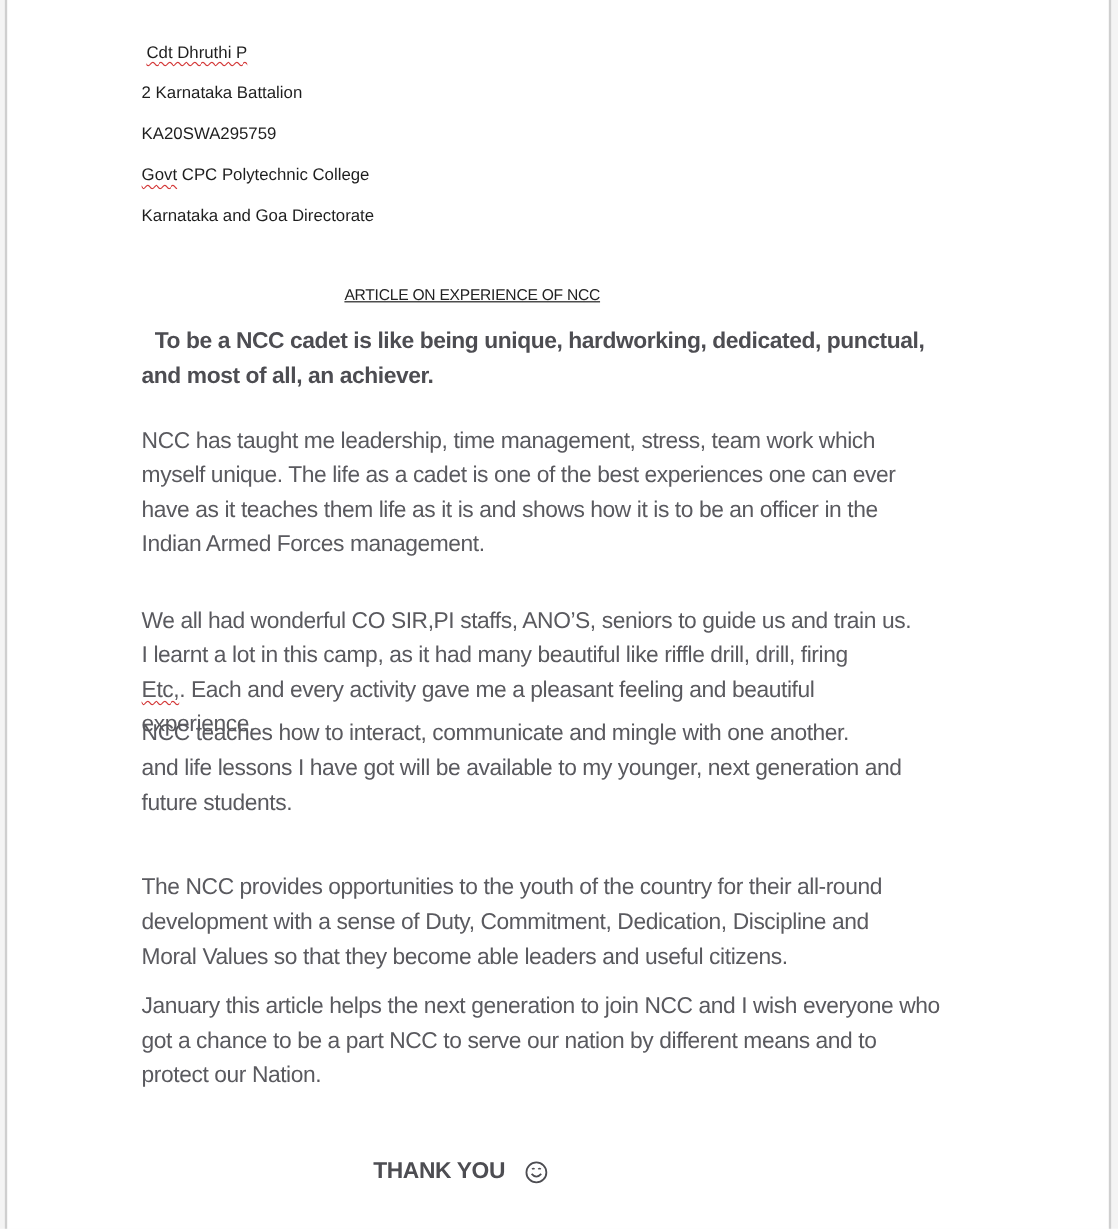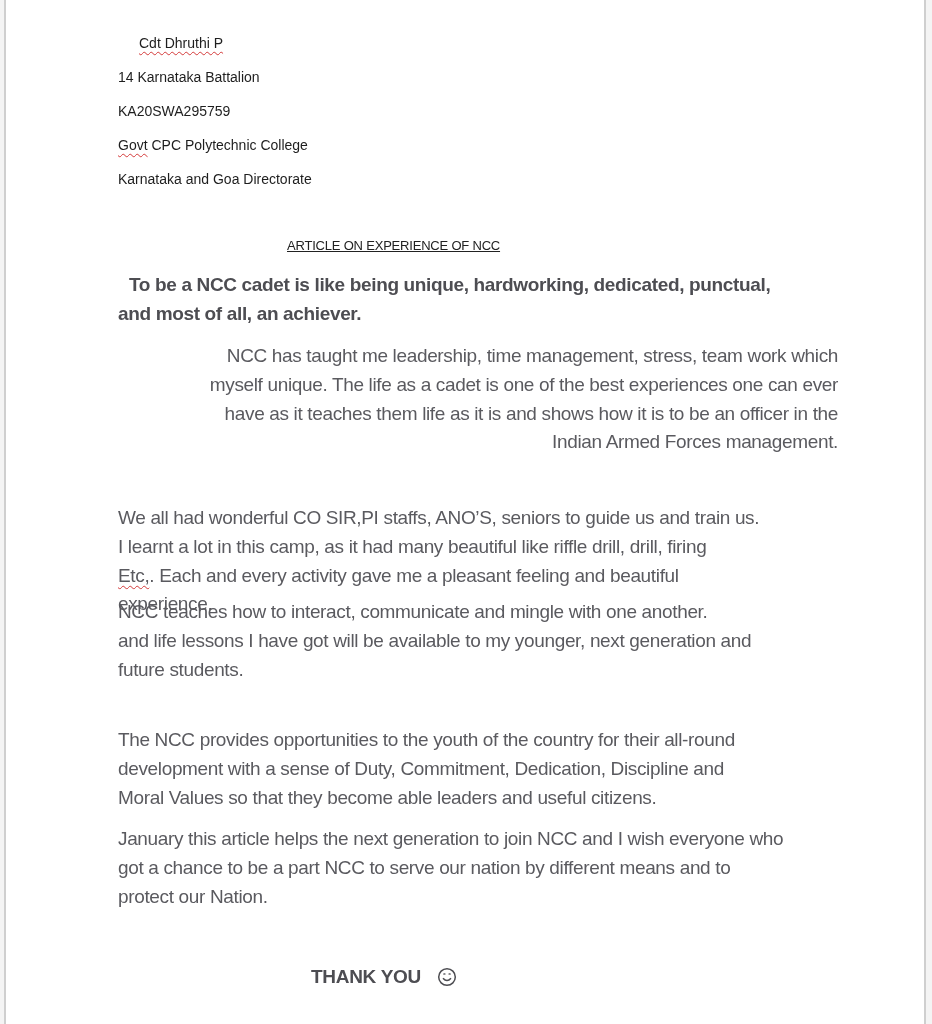--- a/index.html
+++ b/index.html
@@ -15,21 +15,21 @@
       border-right: 2px solid #cfcfcf;
       box-sizing: border-box;
     }
     .header-block { position: absolute; left: 112px; top: 34px; }
     .header-line {
       font-family: "Liberation Sans", sans-serif;
       font-size: 14px; color: #1e1e1e;
       height: 34px; line-height: 18px;
       white-space: nowrap;
     }
-    .header-line.indent { padding-left: 4px; margin-left: 17px; }
+    .header-line.indent { padding-left: 4px; }
     .spell {
       text-decoration: underline wavy #d43a3a;
       text-decoration-thickness: 1px;
       text-underline-offset: 3px;
     }
     .article-title {
       position: absolute; left: 281px; top: 238px;
       font-family: "Liberation Sans", sans-serif;
       font-size: 13px; color: #222; text-decoration: underline;
       letter-spacing: -0.2px; white-space: nowrap;
@@ -37,21 +37,21 @@
     .body-text {
       position: absolute; left: 112px; width: 720px;
       font-family: "Liberation Sans", sans-serif;
       color: #5a5a5f; font-size: 19px; line-height: 28.8px;
       letter-spacing: -0.35px;
     }
     .intro {
       top: 271px; font-weight: bold; color: #4d4d52; line-height: 28.5px;
     }
     .intro .lead { padding-left: 11px; }
-    .p1 { top: 342px; text-align: right; }
+    .p1 { top: 354px; }
     .p2 { top: 504px; }
     .p3 { top: 598px; }
     .p4 { top: 726px; }
     .p5 { top: 825px; }
     .thanks {
       position: absolute; left: 305px; top: 966px;
       font-family: "Liberation Sans", sans-serif;
       font-weight: bold; font-size: 19px; color: #4d4d52; letter-spacing: -0.3px;
       white-space: nowrap; display: flex; align-items: center; gap: 16px;
     }
@@ -60,21 +60,21 @@
   </style>
 </head>
 <body>
 
 <div class="page">
 
   <div class="header-block">
     <div class="header-line indent">
       <span class="spell">Cdt Dhruthi P</span>
     </div>
-    <div class="header-line">14 Karnataka Battalion</div>
+    <div class="header-line">2 Karnataka Battalion</div>
     <div class="header-line">KA20SWA295759</div>
     <div class="header-line"><span class="spell">Govt</span><span> CPC Polytechnic College</span></div>
     <div class="header-line">Karnataka and Goa Directorate</div>
   </div>
 
   <div class="article-title">ARTICLE ON EXPERIENCE OF NCC</div>
 
   <div class="body-text intro">
     <span class="line lead">To be a NCC cadet is like being unique, hardworking, dedicated, punctual,</span>
     <span class="line">and most of all, an achiever.</span>

